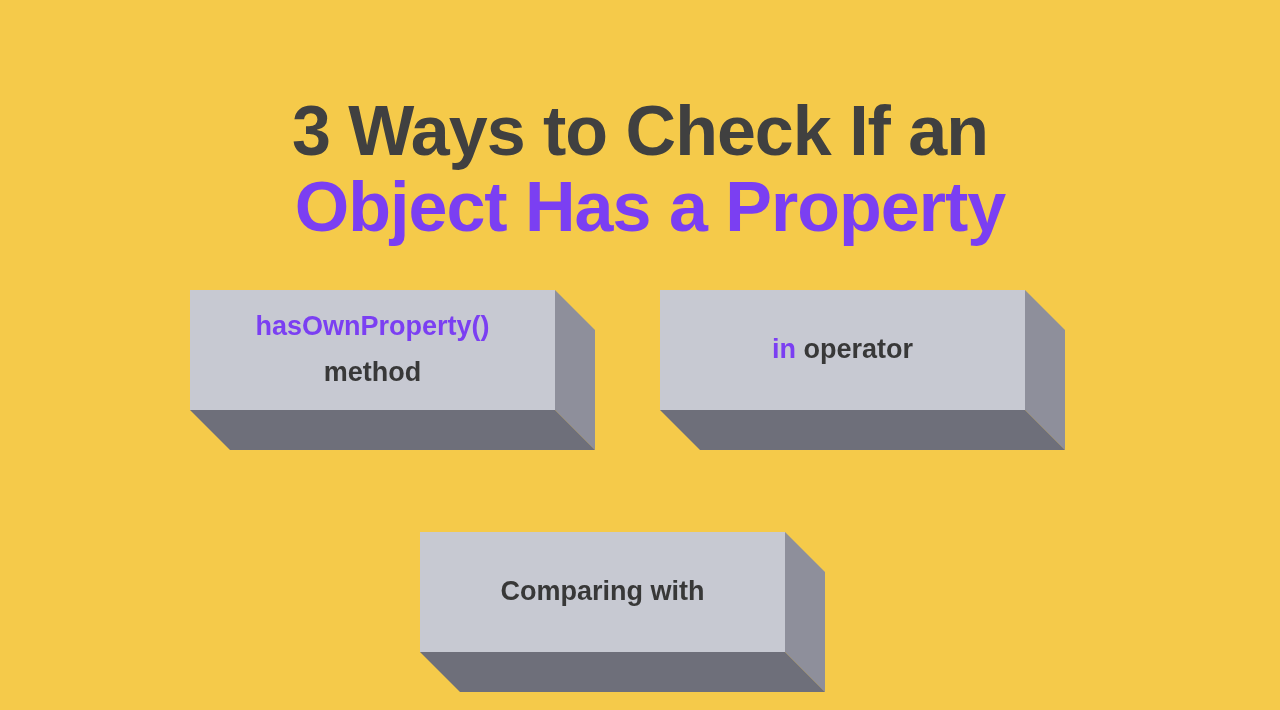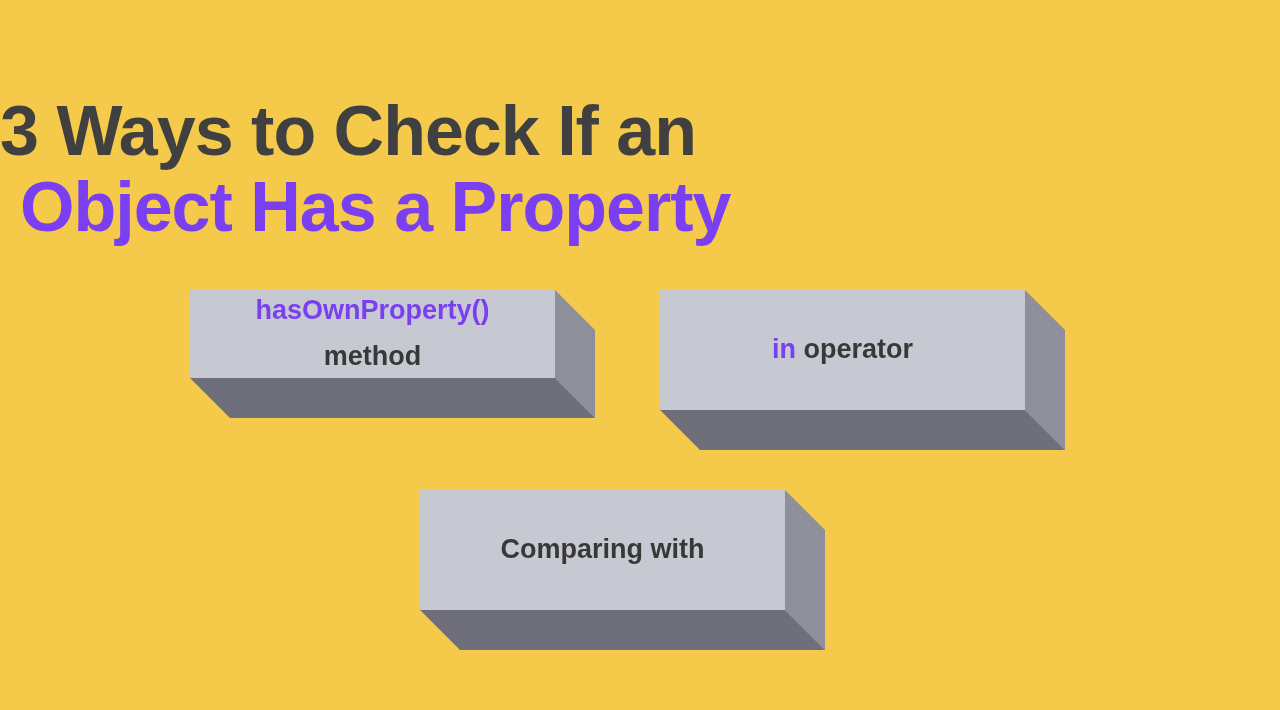--- a/index.html
+++ b/index.html
@@ -9,21 +9,21 @@
   background: #f5ca4a;
   font-family: -apple-system, BlinkMacSystemFont, 'Segoe UI', Arial, sans-serif;
   position: relative;
   overflow: hidden;
 }
 .title-wrap {
   position: absolute;
   top: 95px;
   left: 50%;
   transform: translateX(-50%);
-  text-align: left;
+  text-align: center;
   width: 100%;
 }
 .title-line1 {
   font-size: 70px;
   font-weight: 800;
   color: #404040;
   line-height: 1.05;
   letter-spacing: -1px;
 }
 .title-line2 {
@@ -47,25 +47,25 @@
   justify-content: center;
   text-align: center;
   font-size: 27px;
   font-weight: 600;
   line-height: 1.25;
   color: #383838;
 }
 .block-top .purple { color: #7b3ff2; }
 
 .blk1 { left: 190px; top: 290px; }
-.blk1 .block-top { width: 365px; height: 88px; gap: 12px; }
+.blk1 .block-top { width: 365px; height: 120px; gap: 12px; }
 .blk2 { left: 660px; top: 290px; }
 .blk2 .block-top { width: 365px; height: 120px; }
 .blk3 { left: 420px; top: 490px; }
-.blk3 .block-top { width: 365px; height: 120px; }
+.blk3 .block-top { width: 365px; height: 120px; margin-top: 42px; }
 
 
 .depth-right {
   position: absolute;
   top: 0;
   right: -40px;
   width: 40px;
   height: 100%;
   background: #8e8f9b;
   transform-origin: left top;

